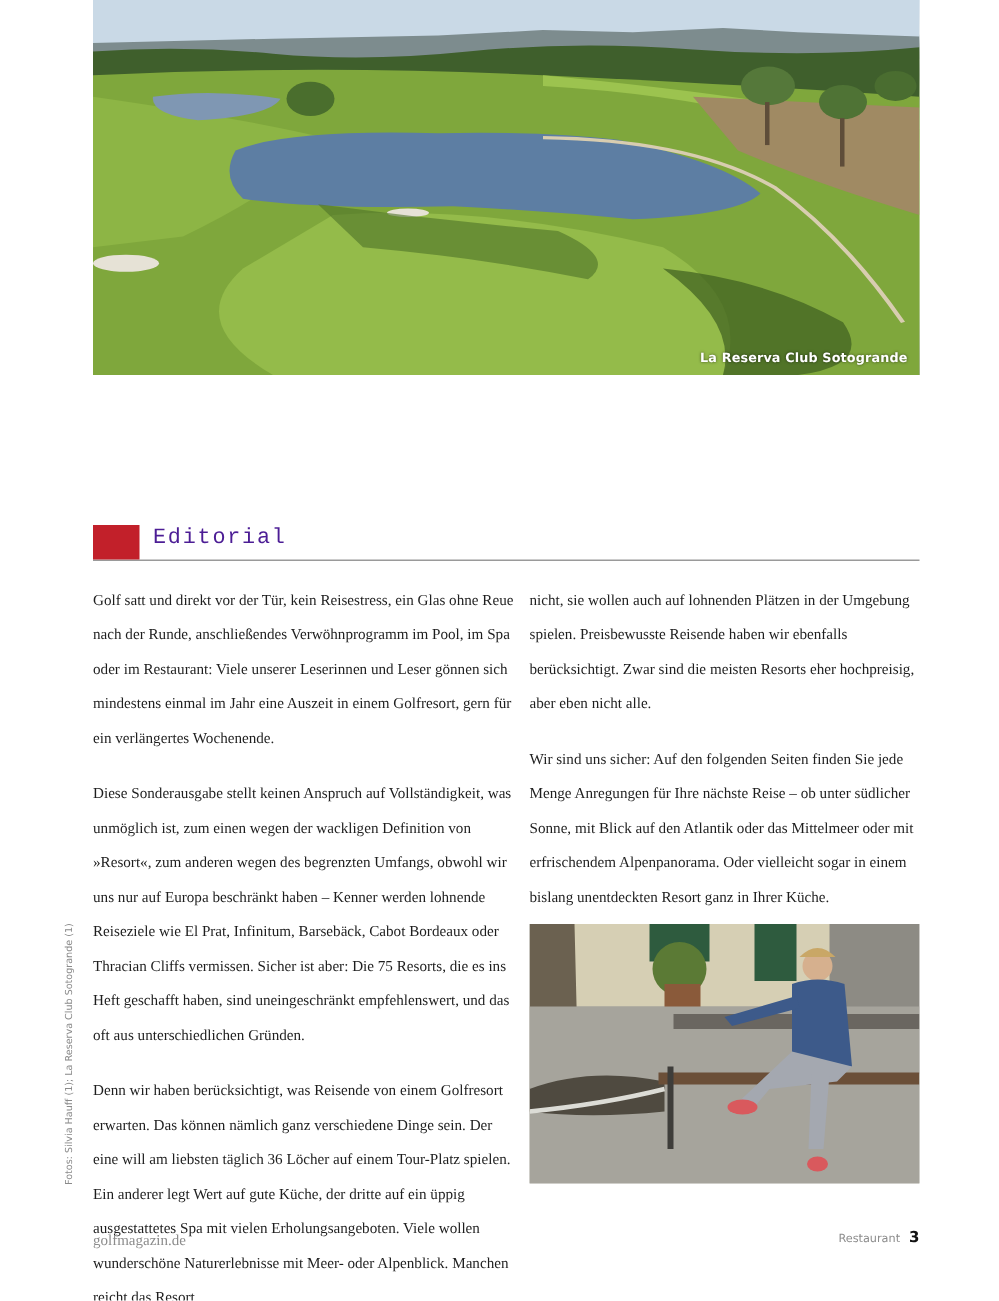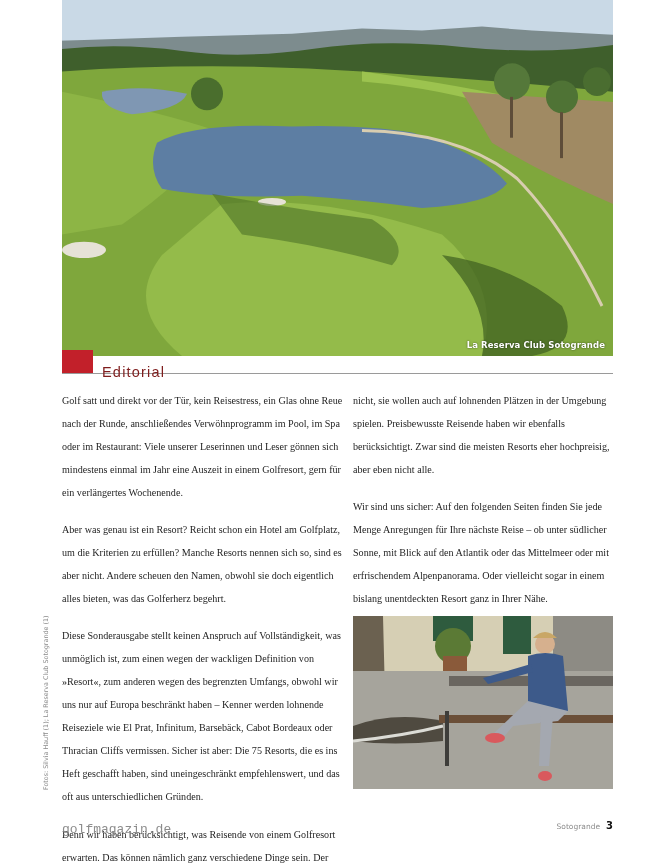--- a/index.html
+++ b/index.html
@@ -1,39 +1,39 @@
 <!DOCTYPE html>
 <html><head>
 <meta charset="utf-8">
 <style>
   * { margin: 0; padding: 0; box-sizing: border-box; }
   html, body { width: 666px; height: 867px; background: #ffffff; overflow: hidden; }
   body { position: relative; font-family: "Liberation Serif", "DejaVu Serif", serif; color: #1f1f1f; }
 
   
   .hero {
-    position: absolute; left: 62px; top: 0; width: 551px; height: 356px; overflow: hidden;
+    position: absolute; left: 62px; top: 0; width: 551px; height: 250px; overflow: hidden;
     background: linear-gradient(180deg, #b9cfe0 0%, #d7e1e6 9%, #8fa0a2 11%, #5d7a4a 14%, #3d5e2c 20%, #6e9a3a 27%, #86ad3e 40%, #7aa33a 60%, #6f9a32 80%, #4b6b22 100%);
   }
   .hero svg { position: absolute; left: 0; top: 0; width: 100%; height: 100%; }
   .hero-caption {
     position: absolute; right: 8px; bottom: 6px;
     font-family: "DejaVu Sans", sans-serif; font-size: 8.5px; font-weight: bold;
     color: #ffffff; letter-spacing: 0.1px; text-shadow: 0 0 2px rgba(0,0,0,0.6);
   }
 
   
   .section-header {
     position: absolute; left: 62px; top: 350px; width: 551px; height: 24px;
     border-bottom: 1px solid #9a9a9a;
   }
   .section-header .red-block { position: absolute; left: 0; top: 0; width: 31px; height: 23px; background: #c2202a; }
   .section-header .title {
-    position: absolute; left: 40px; top: 14px;
-    font-family: Liberation Sans, sans-serif; font-size: 14.5px; letter-spacing: 1.2px; color: #7f1d1d;
+    position: absolute; left: 40px; top: 1px;
+    font-family: Liberation Mono, monospace; font-size: 14.5px; letter-spacing: 1.2px; color: #4c1d95;
   }
 
   
   .col { position: absolute; font-size: 10.1px; line-height: 23px; color: #1e1e1e; }
   .col-left { left: 62px; top: 389px; width: 284px; }
   .col-right { left: 353px; top: 389px; width: 262px; font-family: Liberation Serif, serif; }
   .col p { margin-bottom: 14.2px; white-space: pre-line; }
   .col p.tight { margin-bottom: 0; }
   .signature { font-weight: bold; }
 
@@ -47,21 +47,21 @@
   
   .credit {
     position: absolute; left: 42px; top: 790px;
     transform: rotate(-90deg); transform-origin: 0 0;
     font-family: "DejaVu Sans", sans-serif; font-size: 6.4px; color: #8a8a8a; white-space: nowrap;
   }
 
   
   .footer-left {
     position: absolute; left: 62px; top: 822px;
-    font-family: Liberation Mono, monospace; font-size: 13px; color: #8c8c8c;
+    font-family: Liberation Serif, serif; font-size: 10px; color: #8c8c8c;
   }
   .footer-right {
     position: absolute; right: 53px; top: 820px;
     font-family: "DejaVu Sans", sans-serif; font-size: 7.5px; color: #8c8c8c;
     display: flex; align-items: baseline; gap: 6px;
   }
   .footer-right .page-num { font-size: 10px; font-weight: bold; color: #111; }
 </style>
 </head>
 <body>
@@ -103,28 +103,27 @@
   <div class="hero-caption">La Reserva Club Sotogrande</div>
 </div>
 
 <div class="section-header">
   <div class="red-block"></div>
   <div class="title">Editorial</div>
 </div>
 
 <div class="col col-left">
   <p>Golf satt und direkt vor der Tür, kein Reisestress, ein Glas ohne Reue nach der Runde, anschließendes Verwöhnprogramm im Pool, im Spa oder im Restaurant: Viele unserer Leserinnen und Leser gönnen sich mindestens einmal im Jahr eine Auszeit in einem Golfresort, gern für ein verlängertes Wochenende.</p>
-  <p>Aber was genau ist ein Resort? Reicht schon ein Hotel am Golfplatz, um die Kriterien zu erfüllen? Manche Resorts nennen sich so, sind es aber nicht. Andere scheuen den Namen, obwohl sie doch eigentlich alles bieten, was das Golferherz begehrt.</p>
   <p>Diese Sonderausgabe stellt keinen Anspruch auf Vollständigkeit, was unmöglich ist, zum einen wegen der wackligen Definition von »Resort«, zum anderen wegen des begrenzten Umfangs, obwohl wir uns nur auf Europa beschränkt haben – Kenner werden lohnende Reiseziele wie El Prat, Infinitum, Barsebäck, Cabot Bordeaux oder Thracian Cliffs vermissen. Sicher ist aber: Die 75 Resorts, die es ins Heft geschafft haben, sind uneingeschränkt empfehlenswert, und das oft aus unterschiedlichen Gründen.</p>
   <p>Denn wir haben berücksichtigt, was Reisende von einem Golfresort erwarten. Das können nämlich ganz verschiedene Dinge sein. Der eine will am liebsten täglich 36 Löcher auf einem Tour-Platz spielen. Ein anderer legt Wert auf gute Küche, der dritte auf ein üppig ausgestattetes Spa mit vielen Erholungsangeboten. Viele wollen wunderschöne Naturerlebnisse mit Meer- oder Alpenblick. Manchen reicht das Resort</p>
 </div>
 
 <div class="col col-right">
   <p>nicht, sie wollen auch auf lohnenden Plätzen in der Umgebung spielen. Preisbewusste Reisende haben wir ebenfalls berücksichtigt. Zwar sind die meisten Resorts eher hochpreisig, aber eben nicht alle.</p>
-  <p>Wir sind uns sicher: Auf den folgenden Seiten finden Sie jede Menge Anregungen für Ihre nächste Reise – ob unter südlicher Sonne, mit Blick auf den Atlantik oder das Mittelmeer oder mit erfrischendem Alpenpanorama. Oder vielleicht sogar in einem bislang unentdeckten Resort ganz in Ihrer Nähe.</p>
+  <p>Wir sind uns sicher: Auf den folgenden Seiten finden Sie jede Menge Anregungen für Ihre nächste Reise – ob unter südlicher Sonne, mit Blick auf den Atlantik oder das Mittelmeer oder mit erfrischendem Alpenpanorama. Oder vielleicht sogar in einem bislang unentdeckten Resort ganz in Ihrer Küche.</p>
   <p>dieser Ausgabe wünscht Ihnen Ihr</p>
 </div>
 
 <div class="editor-photo">
   <svg viewBox="0 0 260 173" preserveAspectRatio="none">
     <rect x="0" y="0" width="260" height="173" fill="#a9a79f"></rect>
 
     <rect x="20" y="0" width="200" height="55" fill="#d6cfb4"></rect>
     <rect x="200" y="0" width="60" height="100" fill="#8d8b84"></rect>
 
@@ -152,15 +151,15 @@
     <path d="M188 100 L200 100 L196 150 L186 150 Z" fill="#a4a8b0"></path>
     <ellipse cx="142" cy="122" rx="10" ry="5" fill="#d9595d"></ellipse>
     <ellipse cx="192" cy="160" rx="7" ry="5" fill="#d9595d"></ellipse>
   </svg>
 </div>
 
 <div class="credit">Fotos: Silvia Hauff (1); La Reserva Club Sotogrande (1)</div>
 
 <div class="footer-left">golfmagazin.de</div>
 <div class="footer-right">
-  <span>Sotogrande</span>
+  <span>Restaurant</span>
   <span class="page-num">3</span>
 </div>
 
 </body></html>

